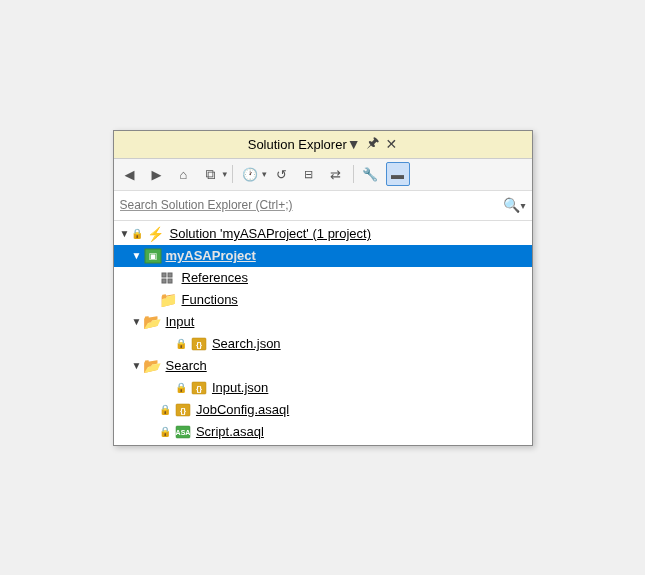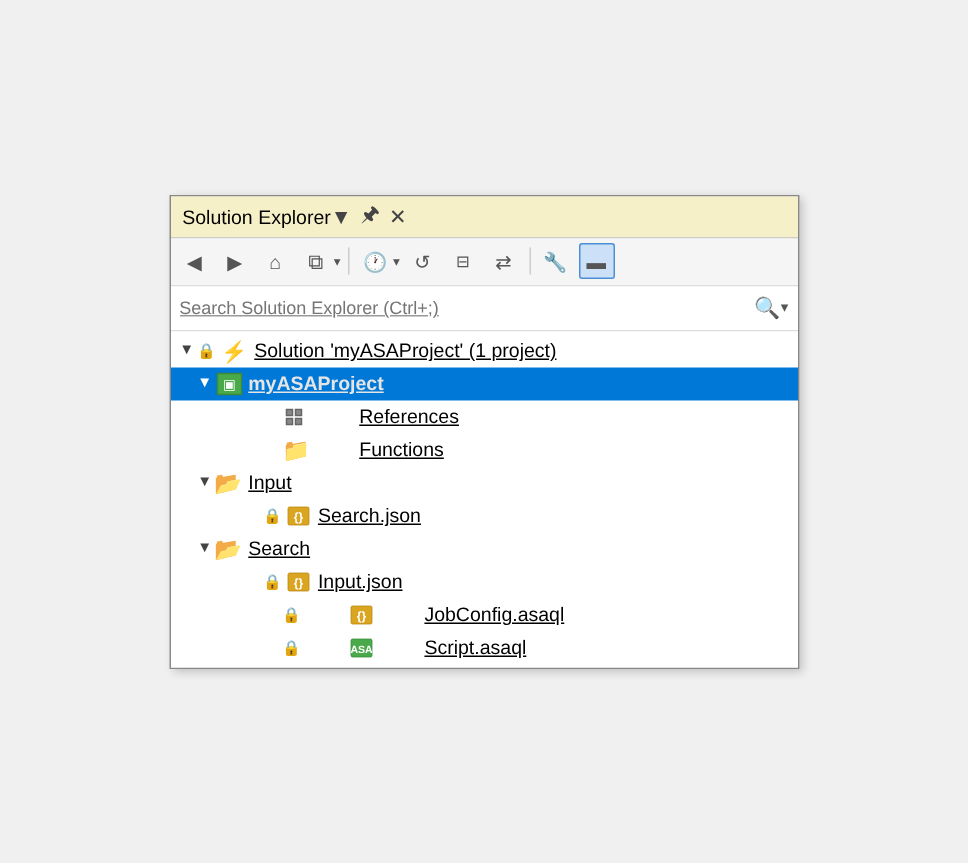--- a/index.html
+++ b/index.html
@@ -19,21 +19,21 @@
       background: #fff;
       display: flex;
       flex-direction: column;
       box-shadow: 2px 2px 6px rgba(0,0,0,0.2);
     }
     .title-bar {
       background: #f5f0c8;
       padding: 4px 8px;
       display: flex;
       align-items: center;
-      justify-content: flex-start;
+      justify-content: center;
       border-bottom: 1px solid #ccc;
       height: 28px;
     }
     .title-bar-left {
       font-size: 13px;
       font-weight: normal;
       color: #000;
     }
     .title-bar-right {
       display: flex;
@@ -119,21 +119,21 @@
       height: 22px;
     }
     .tree-item.selected {
       background: #0078d7;
       color: #fff;
     }
     .tree-item.selected .item-label {
       color: #e5e5e5;
     }
     .indent-1 { padding-left: 16px; }
-    .indent-2 { padding-left: 32px; gap: 29px; }
+    .indent-2 { padding-left: 32px; }
     .indent-3 { padding-left: 48px; }
     .expand-arrow {
       width: 14px;
       font-size: 10px;
       color: #444;
       display: inline-flex;
       align-items: center;
       justify-content: center;
       flex-shrink: 0;
     }

